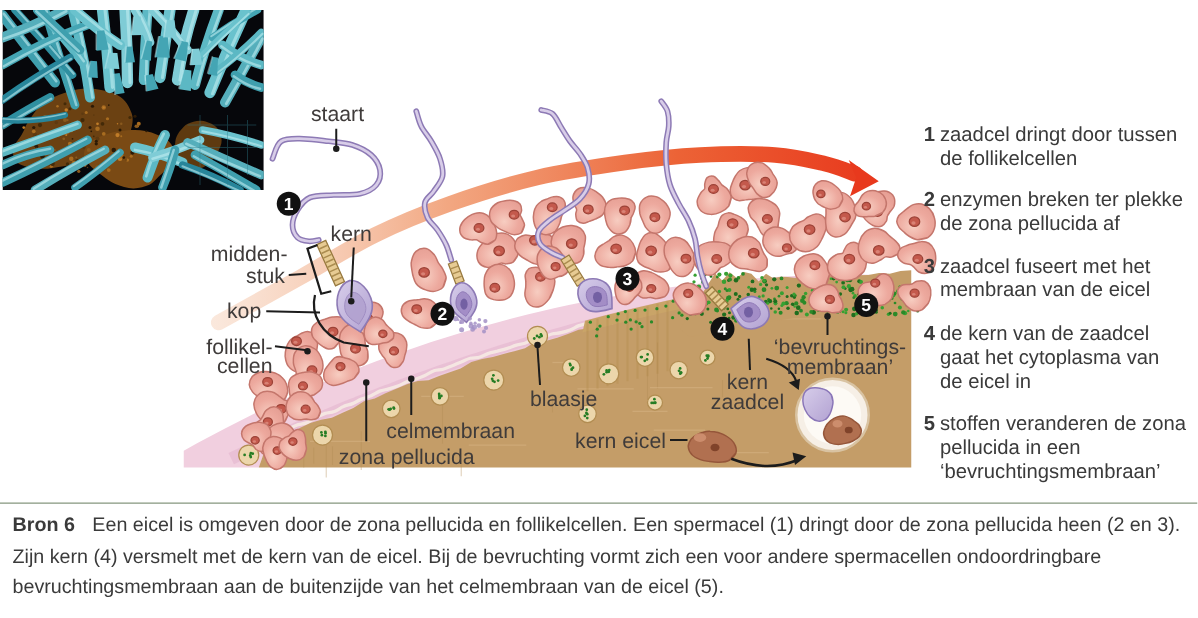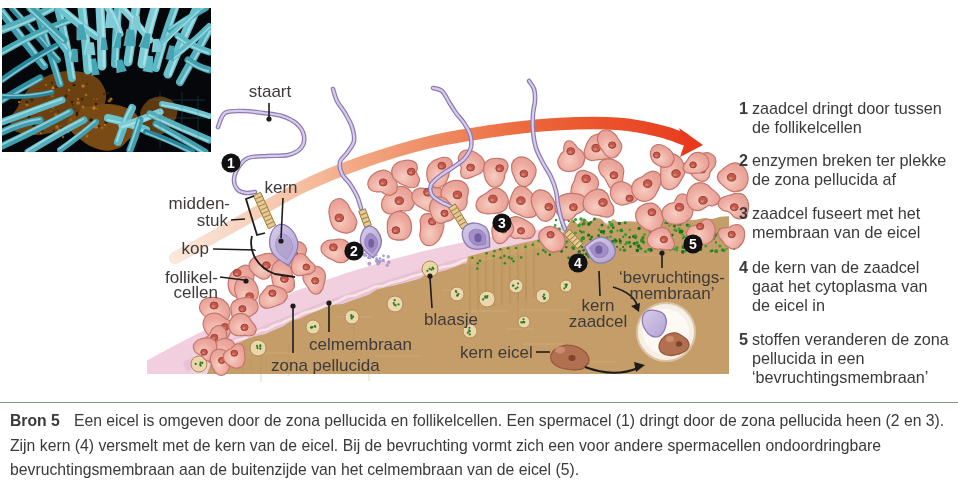--- a/index.html
+++ b/index.html
@@ -974,12 +974,12 @@
   </div>
 <div class="it" style="top:257.9px">
     <span class="n">4</span>
     <span class="t">de kern van de zaadcel<br>gaat het cytoplasma van<br>de eicel in</span>
   </div>
 <div class="it" style="top:329.5px">
     <span class="n">5</span>
     <span class="t">stoffen veranderen de zona<br>pellucida in een<br>‘bevruchtingsmembraan’</span>
   </div>
 <div id="rule"></div>
-<div id="cap"><b>Bron 5</b>Een eicel is omgeven door de zona pellucida en follikelcellen. Een spermacel (1) dringt door de zona pellucida heen (2 en 3).<br>Zijn kern (4) versmelt met de kern van de eicel. Bij de bevruchting vormt zich een voor andere spermacellen ondoordringbare<br>bevruchtingsmembraan aan de buitenzijde van het celmembraan van de eicel (5).</div>
+<div id="cap"><b>Bron 6</b>Een eicel is omgeven door de zona pellucida en follikelcellen. Een spermacel (1) dringt door de zona pellucida heen (2 en 3).<br>Zijn kern (4) versmelt met de kern van de eicel. Bij de bevruchting vormt zich een voor andere spermacellen ondoordringbare<br>bevruchtingsmembraan aan de buitenzijde van het celmembraan van de eicel (5).</div>
 </body></html>

